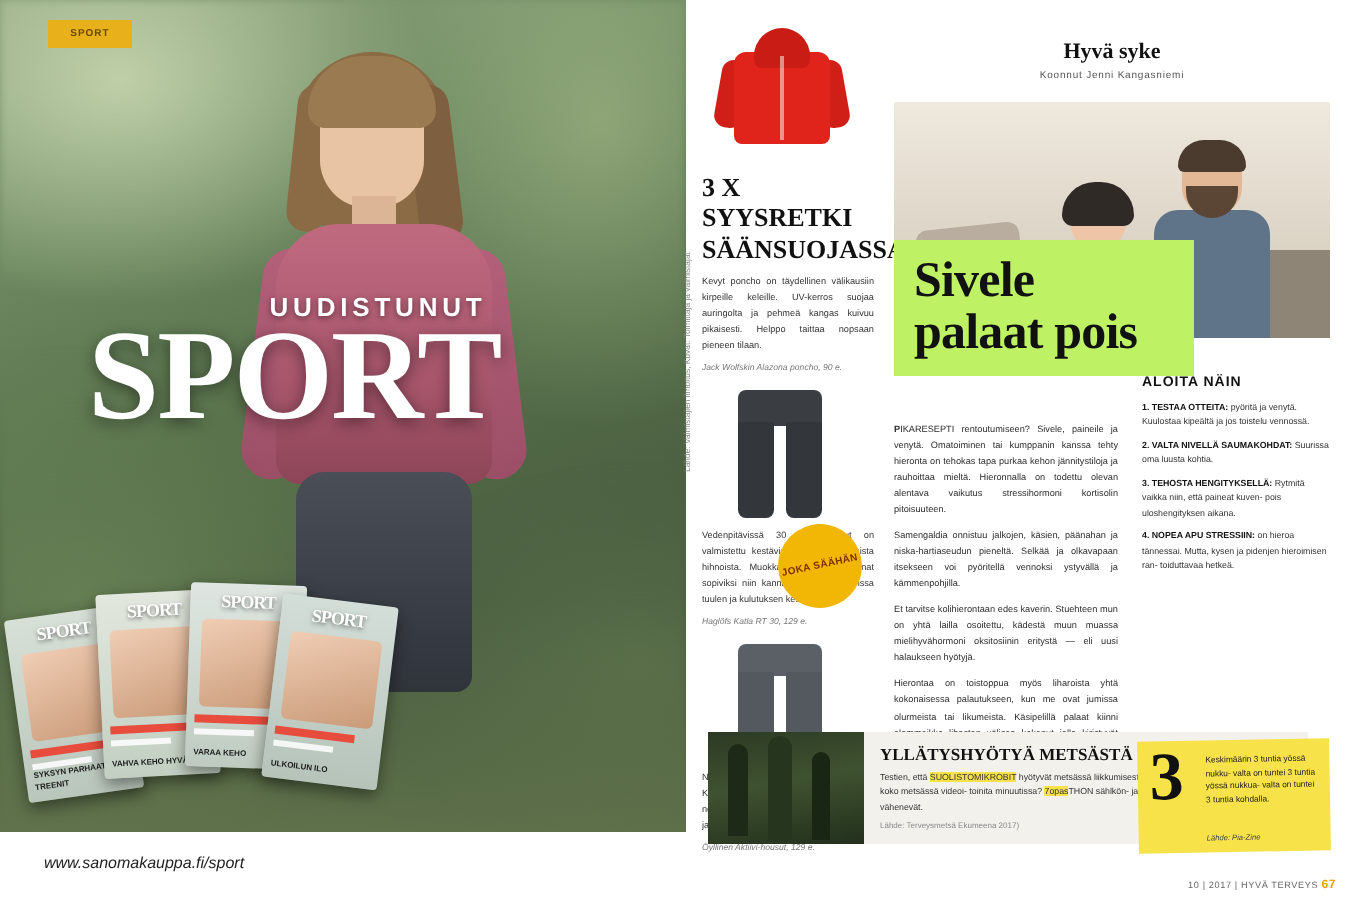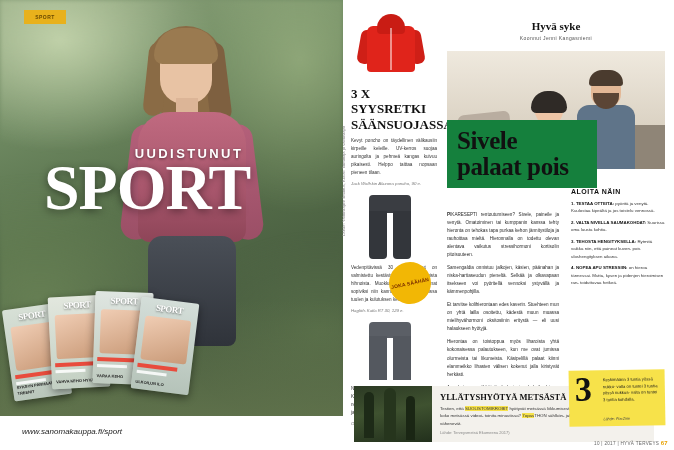--- a/index.html
+++ b/index.html
@@ -203,21 +203,21 @@
   .hm-hair { position:absolute; left:14px; top:-3px; width:34px; height:16px; background:#4a3b2e; border-radius:17px 17px 4px 4px;}
   .hm-beard { position:absolute; left:18px; top:20px; width:26px; height:16px; background:#5b4535; border-radius:0 0 13px 13px;}
   .hm-body { position:absolute; left:2px; top:32px; width:58px; height:64px; background:#5f7489; border-radius:12px 12px 0 0;}
   .hero-woman { position:absolute; left:62px; top:44px; width:72px; height:74px; }
   .hw-head { position:absolute; left:26px; top:0; width:28px; height:30px; background:#eec5a6; border-radius:14px;}
   .hw-hair { position:absolute; left:22px; top:-4px; width:36px; height:22px; background:#2f2a26; border-radius:18px 18px 6px 6px;}
   .hw-body { position:absolute; left:6px; top:26px; width:62px; height:48px; background:#c0b6ab; border-radius:14px 14px 0 0;}
   .hero-pillow { position:absolute; left:12px; top:62px; width:52px; height:36px; background:#b9ada0; border-radius:6px; transform:rotate(-6deg);}
 
   .headline-box {
-    position:absolute; left:0; top:100px; width:150px; background:#15803d; padding:8px 10px 9px 10px;
+    position:absolute; left:0; top:100px; width:150px; background:#bef264; padding:8px 10px 9px 10px;
   }
   .headline {
     font-family:"Liberation Serif", serif; font-size:25px; line-height:1.02;
     font-weight:bold; color:#111; letter-spacing:-.4px;
   }
 
   .main-body { margin-top:42px; font-size:4.6px; line-height:1.75; color:#2b2b2b; text-align:justify; }
   .main-body p { margin-bottom:5px; }
   .main-body .lead-first::first-letter { font-weight:bold; }
 
@@ -227,21 +227,20 @@
   }
   .sb-title { font-size:7px; font-weight:bold; color:#111; letter-spacing:.5px; }
   .sb-list { margin-top:5px; }
   .sb-item { font-size:4.4px; line-height:1.7; color:#333; margin-bottom:4px; }
   .sb-item b { color:#111; }
 
   
   .forest-box {
     position:absolute; left:11px; top:366px; width:300px; height:56px;
     background:#f3f1ec;
-    margin-top:20px;
   }
   .forest-img {
     position:absolute; left:0; top:0; width:78px; height:56px;
     background:linear-gradient(170deg,#2c3a24 0%, #3f5230 45%, #22301c 100%);
   }
   .fi-t1 { position:absolute; left:10px; top:6px; width:10px; height:46px; background:#1d2a17; border-radius:5px 5px 0 0;}
   .fi-t2 { position:absolute; left:30px; top:2px; width:12px; height:52px; background:#26351d; border-radius:6px 6px 0 0;}
   .fi-t3 { position:absolute; left:52px; top:10px; width:9px; height:44px; background:#1a2614; border-radius:5px 5px 0 0;}
   .forest-txt { position:absolute; left:86px; top:6px; width:206px; }
   .forest-h {

